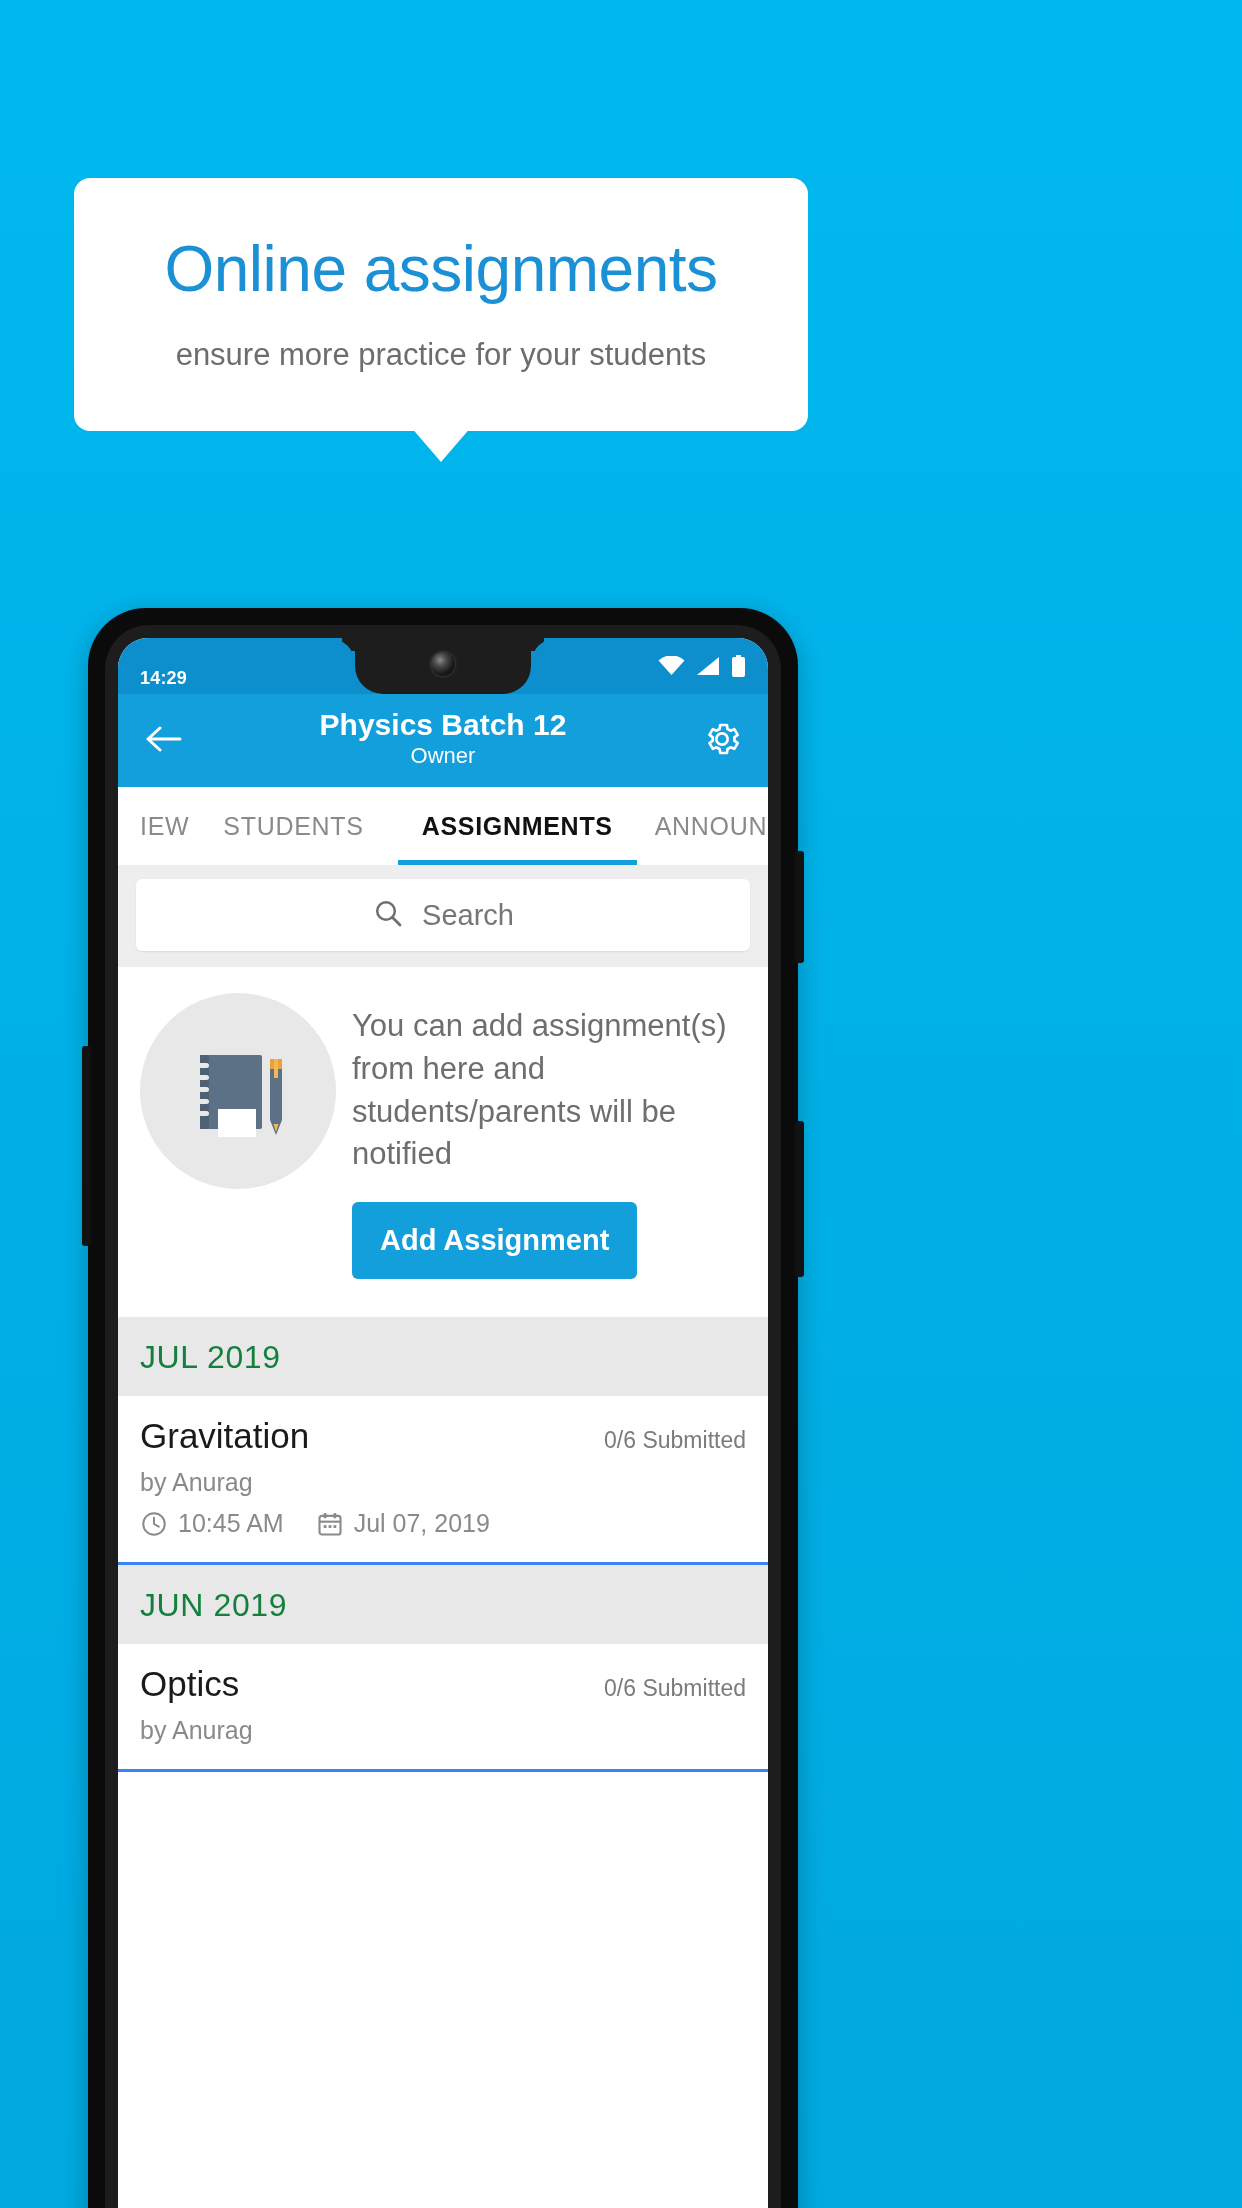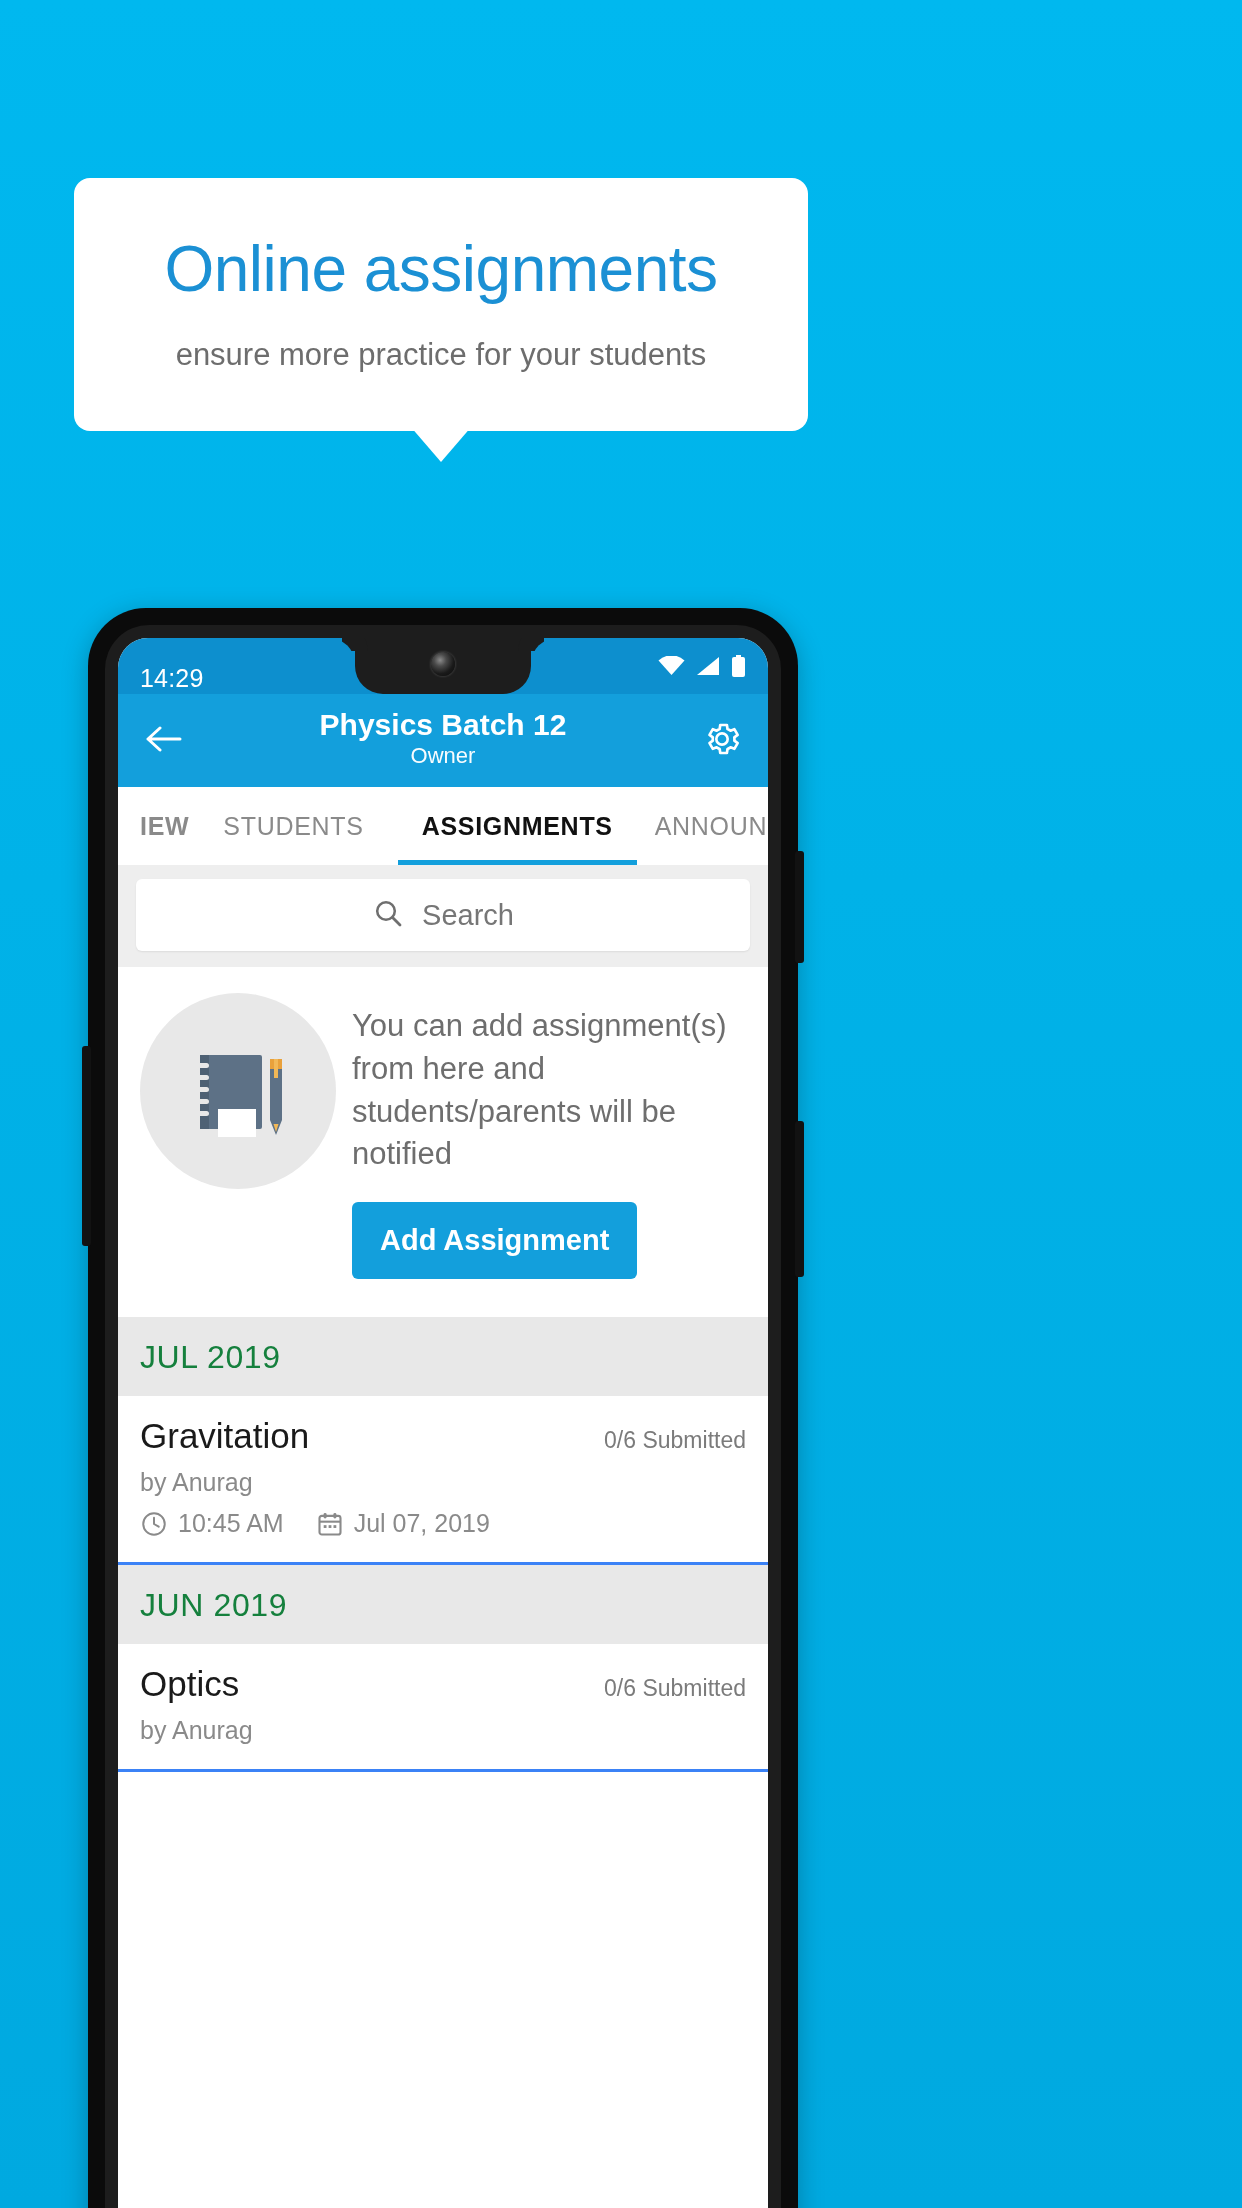--- a/index.html
+++ b/index.html
@@ -168,22 +168,22 @@
     background: #0d8fce;
     display: flex;
     align-items: center;
     justify-content: space-between;
     padding: 0 22px;
     box-sizing: border-box;
     z-index: 10;
   }
   .status-time {
     color: #ffffff;
-    font-size: 25px;
-    font-weight: 400;
+    font-size: 18px;
+    font-weight: 700;
     letter-spacing: 0.2px;
     margin-top: 24px;
   }
   .status-icons {
     display: flex;
     align-items: center;
     gap: 11px;
   }
   .status-icons svg { display: block; }
 
@@ -248,21 +248,21 @@
   .tab {
     font-size: 25px;
     letter-spacing: 0.7px;
     color: #8a8a8a;
     white-space: nowrap;
     display: flex;
     align-items: center;
     height: 100%;
     box-sizing: border-box;
   }
-  .tab.tab-overview { padding: 0 0 0 22px; font-weight: bold; }
+  .tab.tab-overview { padding: 0 0 0 22px; }
   .tab.tab-students { padding: 0 34px; }
   .tab.tab-assignments {
     padding: 0 24px;
     color: #111111;
     font-weight: 700;
     position: relative;
   }
   .tab.tab-assignments::after {
     content: "";
     position: absolute;

